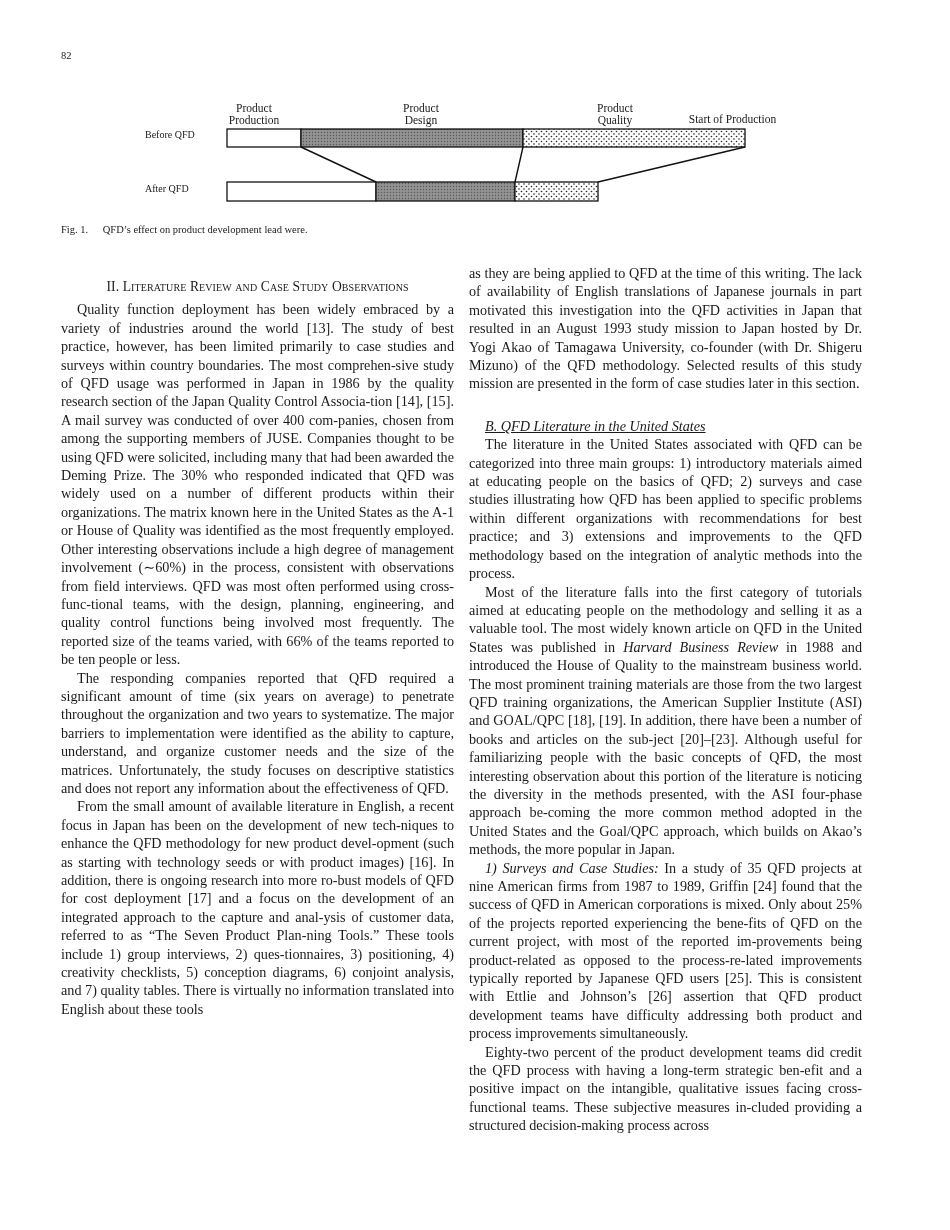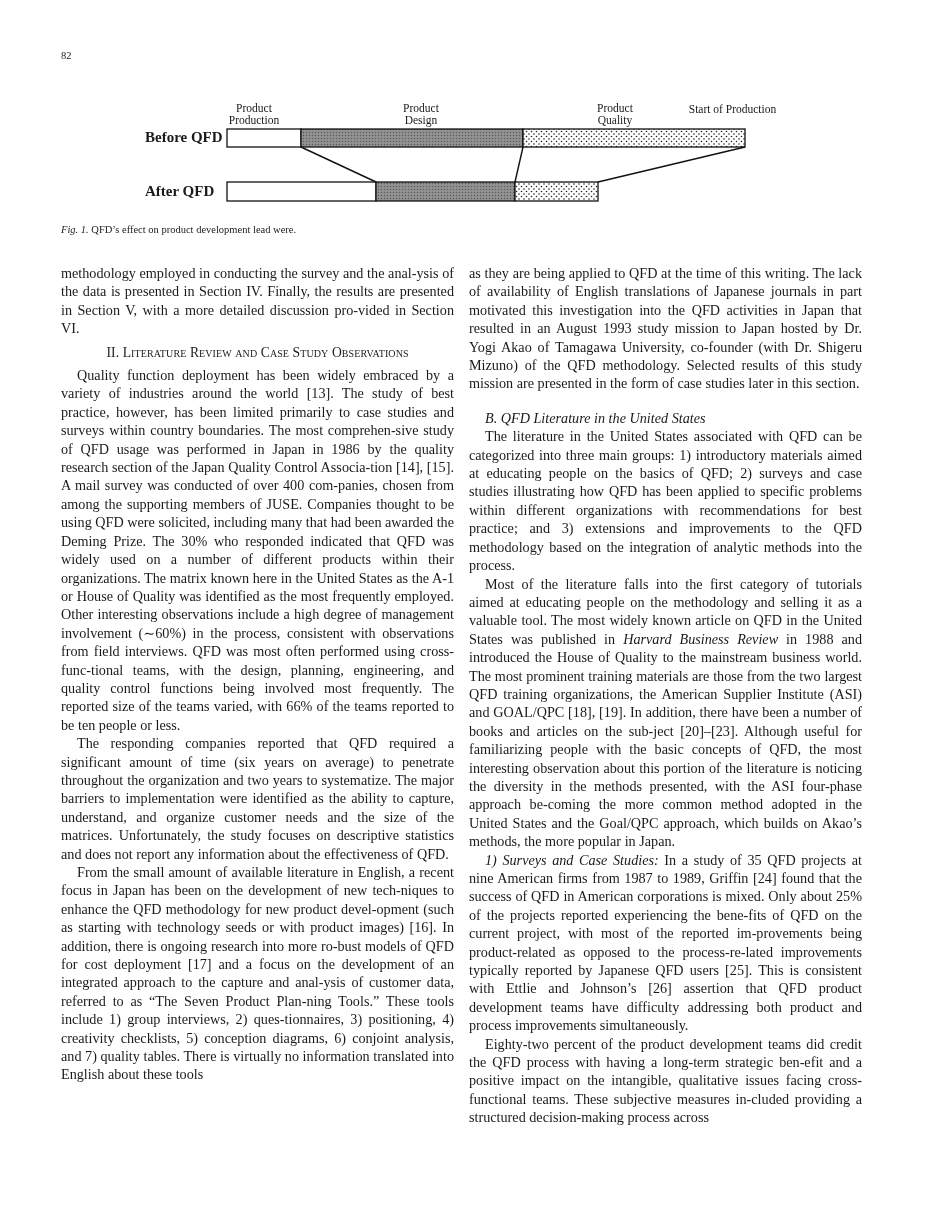--- a/index.html
+++ b/index.html
@@ -10,36 +10,36 @@
   .running-head {
     position: absolute; top: 50px; left: 0; width: 950px; height: 14px;
     font-size: 10.5px; letter-spacing: 0.1px;
   }
   .page-num { position: absolute; left: 61px; top: 0; }
   .journal { position: absolute; right: 66px; top: 0; }
 
   .figure { position: absolute; left: 0; top: 95px; width: 880px; height: 120px; }
   .figure svg { position: absolute; left: 0; top: 0; }
   .fig-label { position: absolute; font-size: 11.5px; line-height: 12px; text-align: center; }
-  .row-label { position: absolute; font-size: 15px; font-weight: bold; }
+  .row-label { position: absolute; font-size: 10px; font-weight: normal; }
 
   .caption { position: absolute; left: 61px; top: 224px; font-size: 10.5px; }
-  .caption .fig-num { margin-right: 0; font-style: italic; }
+  .caption .fig-num { margin-right: 12px; }
 
   .col { position: absolute; top: 264px; width: 393px; font-size: 14.2px; line-height: 18.4px; text-align: justify; }
   .col.left { left: 61px; }
   .col.right { left: 469px; }
   .col p { margin: 0; text-indent: 16px; hyphens: manual; }
   .col p.noindent { text-indent: 0; }
   .section-head {
-    text-align: center; margin: 6px 0 4px 0; font-size: 13.6px; letter-spacing: 0.1px;
+    text-align: center; margin: 14px 0 4px 0; font-size: 13.6px; letter-spacing: 0.1px;
   }
   .section-head .sc { font-variant: small-caps; }
   .sub-head { font-style: italic; margin: 4px 0 6px 0; text-indent: 0; }
-  .sub-head.spaced { margin-top: 16px; }
+  .sub-head.spaced { margin-top: 24px; text-decoration: underline; }
   em, i { font-style: italic; }
 </style>
 </head>
 <body>
 
 <div class="running-head">
   <span class="page-num">82</span>
 </div>
 
 <div class="figure">
@@ -81,33 +81,32 @@
     <div>Production</div>
   </div>
   <div class="fig-label" style="left:388px; top:7px; width:66px;">
     <div>Product</div>
     <div>Design</div>
   </div>
   <div class="fig-label" style="left:584px; top:7px; width:62px;">
     <div>Product</div>
     <div>Quality</div>
   </div>
-  <div class="fig-label" style="left:680px; top:8px; width:105px;">Start of Production</div>
+  <div class="fig-label" style="left:680px; top:18px; width:105px;">Start of Production</div>
 
   <div class="row-label" style="left:145px; top:34px;">Before QFD</div>
   <div class="row-label" style="left:145px; top:88px;">After QFD</div>
 </div>
 
 <div class="caption">
   <span class="fig-num">Fig. 1.</span>
   <span>QFD’s effect on product development lead were.</span>
 </div>
 
 <div class="col left">
-  <p class="noindent">methodology employed in conducting the survey and the anal-ysis of the data is presented in Section IV. Finally, the results are presented in Section V, with a more detailed discussion pro-vided in Section VI.</p>
   <div class="section-head">
     <span>II.</span>
     <span class="sc">Literature Review and Case Study Observations</span>
   </div>
   <p>Quality function deployment has been widely embraced by a variety of industries around the world [13]. The study of best practice, however, has been limited primarily to case studies and surveys within country boundaries. The most comprehen-sive study of QFD usage was performed in Japan in 1986 by the quality research section of the Japan Quality Control Associa-tion [14], [15]. A mail survey was conducted of over 400 com-panies, chosen from among the supporting members of JUSE. Companies thought to be using QFD were solicited, including many that had been awarded the Deming Prize. The 30% who responded indicated that QFD was widely used on a number of different products within their organizations. The matrix known here in the United States as the A-1 or House of Quality was identified as the most frequently employed. Other interesting observations include a high degree of management involvement (∼60%) in the process, consistent with observations from field interviews. QFD was most often performed using cross-func-tional teams, with the design, planning, engineering, and quality control functions being involved most frequently. The reported size of the teams varied, with 66% of the teams reported to be ten people or less.</p>
   <p>The responding companies reported that QFD required a significant amount of time (six years on average) to penetrate throughout the organization and two years to systematize. The major barriers to implementation were identified as the ability to capture, understand, and organize customer needs and the size of the matrices. Unfortunately, the study focuses on descriptive statistics and does not report any information about the effectiveness of QFD.</p>
   <p>From the small amount of available literature in English, a recent focus in Japan has been on the development of new tech-niques to enhance the QFD methodology for new product devel-opment (such as starting with technology seeds or with product images) [16]. In addition, there is ongoing research into more ro-bust models of QFD for cost deployment [17] and a focus on the development of an integrated approach to the capture and anal-ysis of customer data, referred to as “The Seven Product Plan-ning Tools.” These tools include 1) group interviews, 2) ques-tionnaires, 3) positioning, 4) creativity checklists, 5) conception diagrams, 6) conjoint analysis, and 7) quality tables. There is virtually no information translated into English about these tools</p>
 </div>
 
 <div class="col right">

